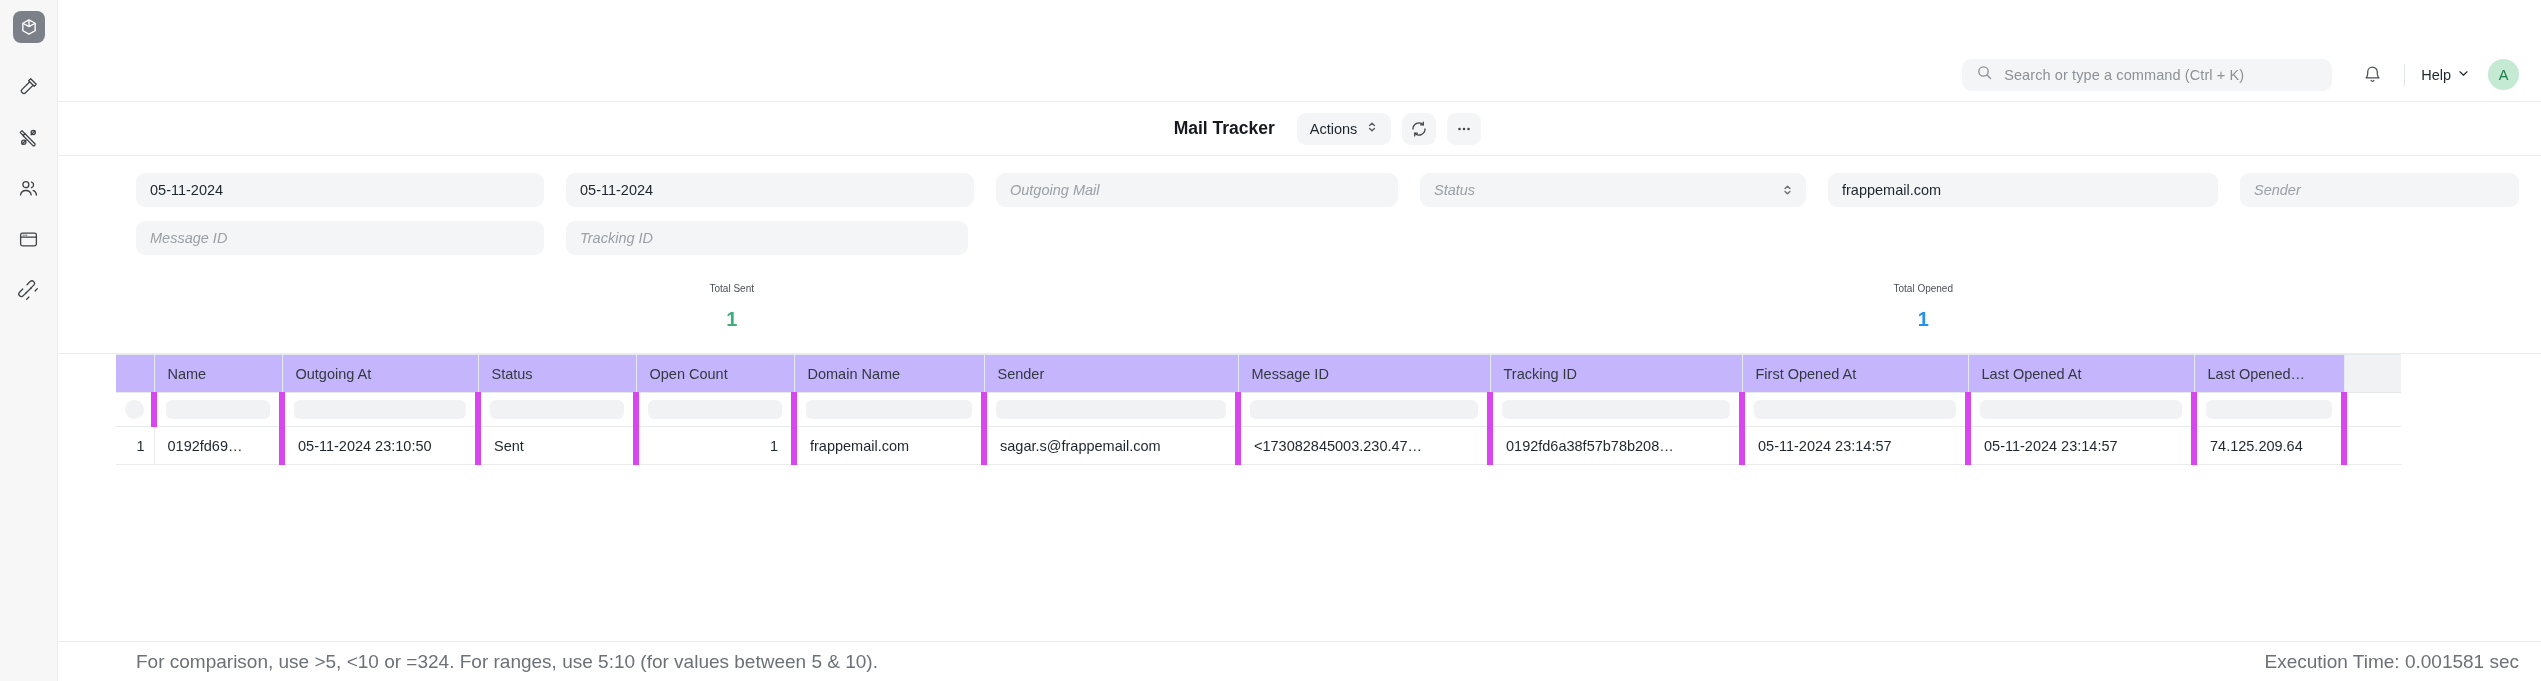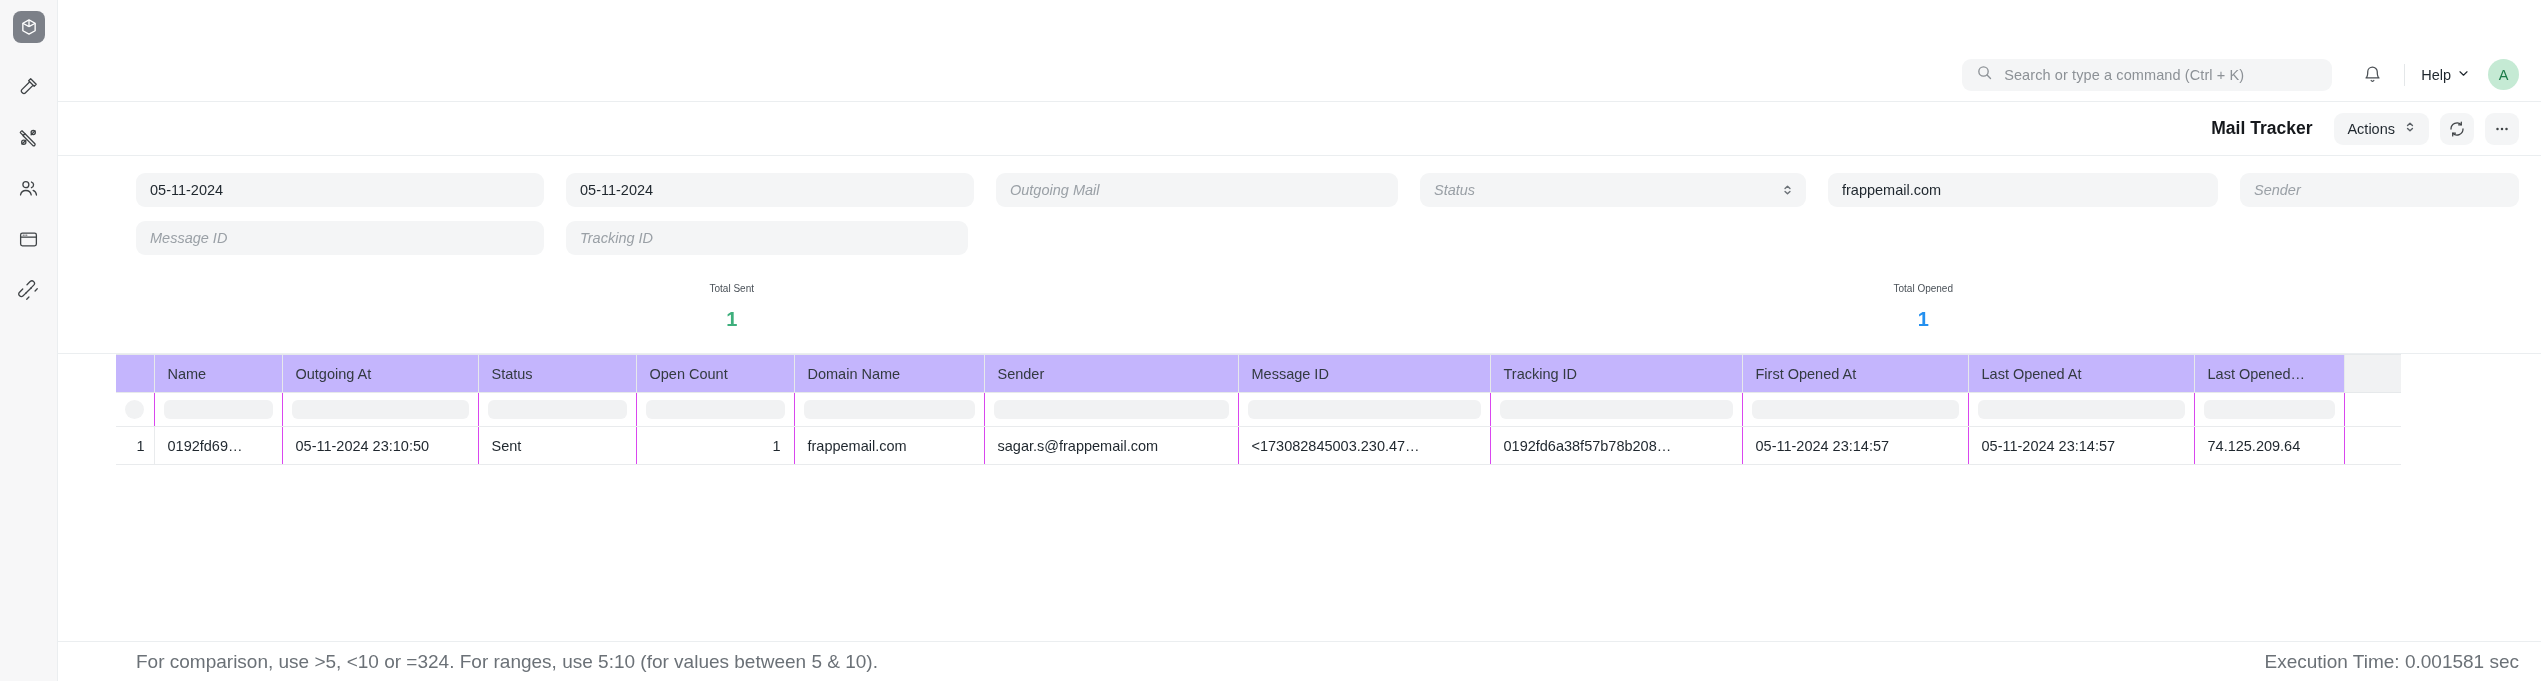--- a/index.html
+++ b/index.html
@@ -67,21 +67,21 @@
     width: 31px; height: 31px; border-radius: 50%;
     background: #c5ead4; color: #1c7c48;
     display: flex; align-items: center; justify-content: center;
     font-size: 14.5px; font-weight: 500;
   }
 
   
   .pagehead {
     height: 54px; flex: 0 0 54px;
     border-bottom: 1px solid #ebeef0;
-    display: flex; align-items: center; justify-content: flex-end;
+    display: flex; align-items: center; justify-content: center;
     padding: 0 22px 0 78px;
     background: #fff;
     gap: 22px;
   }
   .pagetitle { font-size: 17.5px; font-weight: 600; color: #15181c; }
   .head-actions { display: flex; align-items: center; gap: 11px; }
   .btn-actions {
     display: flex; align-items: center; gap: 9px;
     height: 32px; padding: 0 13px;
     background: #f4f5f6; border-radius: 9px;
@@ -136,21 +136,21 @@
     border-right: 1px solid #e6e9eb;
     border-bottom: 1px solid #e6e9eb;
     border-top: 1px solid #e6e9eb;
     height: 38px;
     font-size: 14.5px; font-weight: 400; color: #333a41;
     text-align: left; padding: 0 13px;
     white-space: nowrap; overflow: hidden; text-overflow: ellipsis;
   }
   thead th.tail { background: #f1f2f3; border-right: none; }
   tbody td {
-    border-right: 1px solid #d946ef;
+    border-right: 6px solid #d946ef;
     border-bottom: 1px solid #e9ebed;
     height: 38px;
     font-size: 14.5px; color: #1f272e;
     padding: 0 13px;
     white-space: nowrap; overflow: hidden; text-overflow: ellipsis;
     background: #fff;
   }
   tbody td.tail { border-right: none; background: #fff; }
   tr.filterrow td { height: 34px; padding: 0 9px; }
   .fbox { height: 19px; border-radius: 6px; background: #f1f2f3; }

